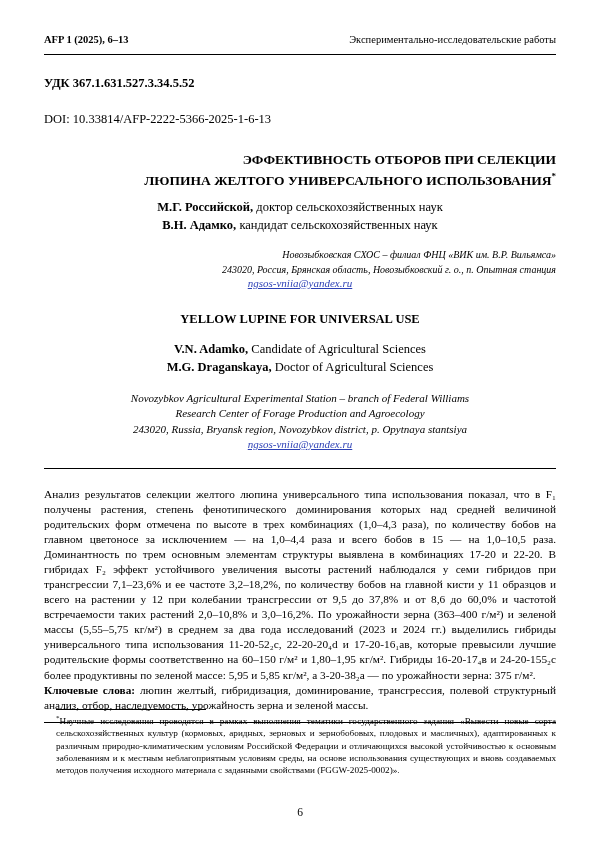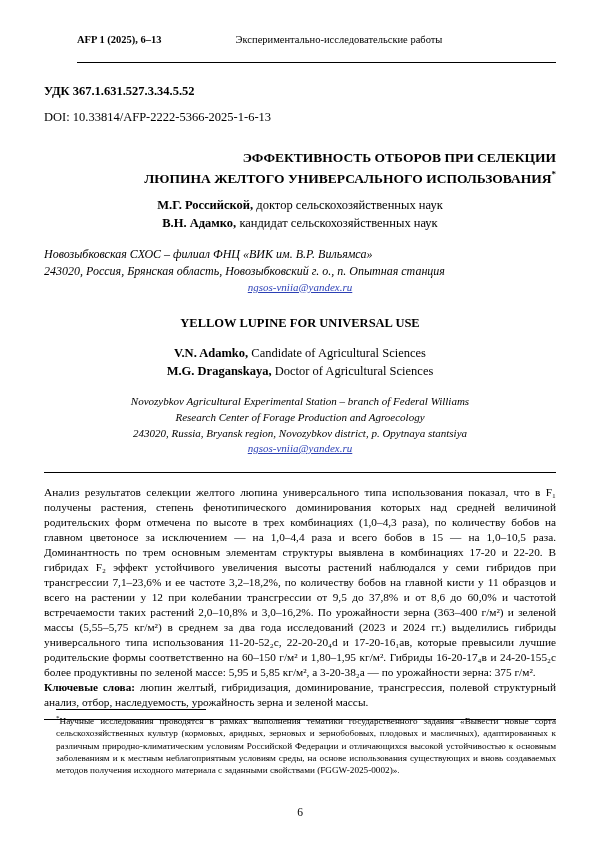--- a/index.html
+++ b/index.html
@@ -20,43 +20,42 @@
     width: 600px;
     height: 848px;
     box-sizing: border-box;
     padding: 34px 44px 20px 44px;
   }
 
   
   .running-head {
     display: flex;
     align-items: baseline;
-    justify-content: flex-start;
+    justify-content: space-between;
     border-bottom: 1.6px solid #000;
-    padding-bottom: 17px;
+    padding-bottom: 9px;
     margin-bottom: 20px;
     font-size: 10.5px;
-    margin-left: 33px;
   }
   .rh-left {
     font-weight: bold;
     white-space: nowrap;
   }
   .rh-right {
     font-weight: normal;
     white-space: nowrap;
     margin-left: 74px;
   }
 
   
   .udc {
     font-size: 12.5px;
     font-weight: bold;
     line-height: 1.32;
-    margin-bottom: 9px;
+    margin-bottom: 19px;
   }
   .doi {
     font-size: 12.5px;
     line-height: 1.32;
     margin-bottom: 24px;
   }
 
   
   .title-ru {
     text-align: right;
@@ -73,23 +72,23 @@
   .authors-ru {
     text-align: center;
     font-size: 12.5px;
     line-height: 1.45;
     margin-bottom: 14px;
   }
   .authors-ru .nm {
     font-weight: bold;
   }
   .affil-ru {
-    text-align: left;
-    font-style: italic;
-    font-size: 12px;
+    text-align: right;
+    font-style: italic;
+    font-size: 10px;
     line-height: 1.45;
   }
   .email {
     text-align: center;
     font-size: 11px;
     color: #2b3fb5;
     text-decoration: underline;
     font-style: italic;
     margin-bottom: 22px;
   }
@@ -122,21 +121,21 @@
     color: #2b3fb5;
     text-decoration: underline;
     font-style: italic;
     margin-bottom: 18px;
   }
 
   
   .abstract-box {
     border-top: 1.2px solid #000;
     border-bottom: 1.2px solid #000;
-    padding: 12px 0 9px 0;
+    padding: 18px 0 9px 0;
     font-size: 11.3px;
     line-height: 1.33;
     text-align: justify;
     margin-bottom: 0;
   }
   .abstract-box p {
     margin: 0;
     text-indent: 0;
   }
   .keywords {

